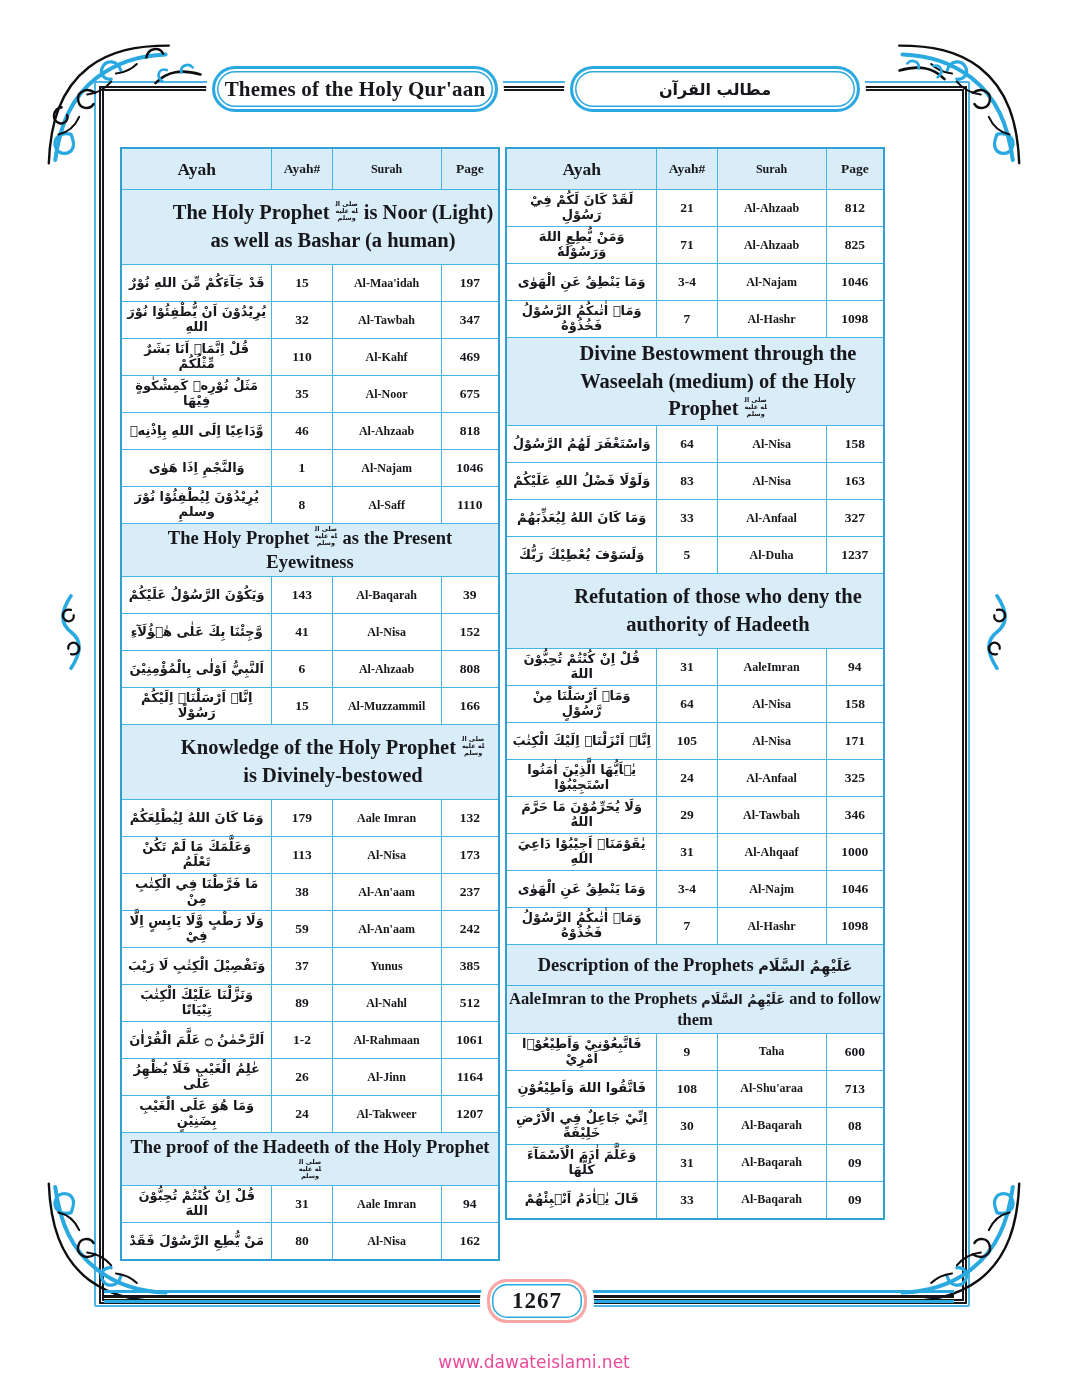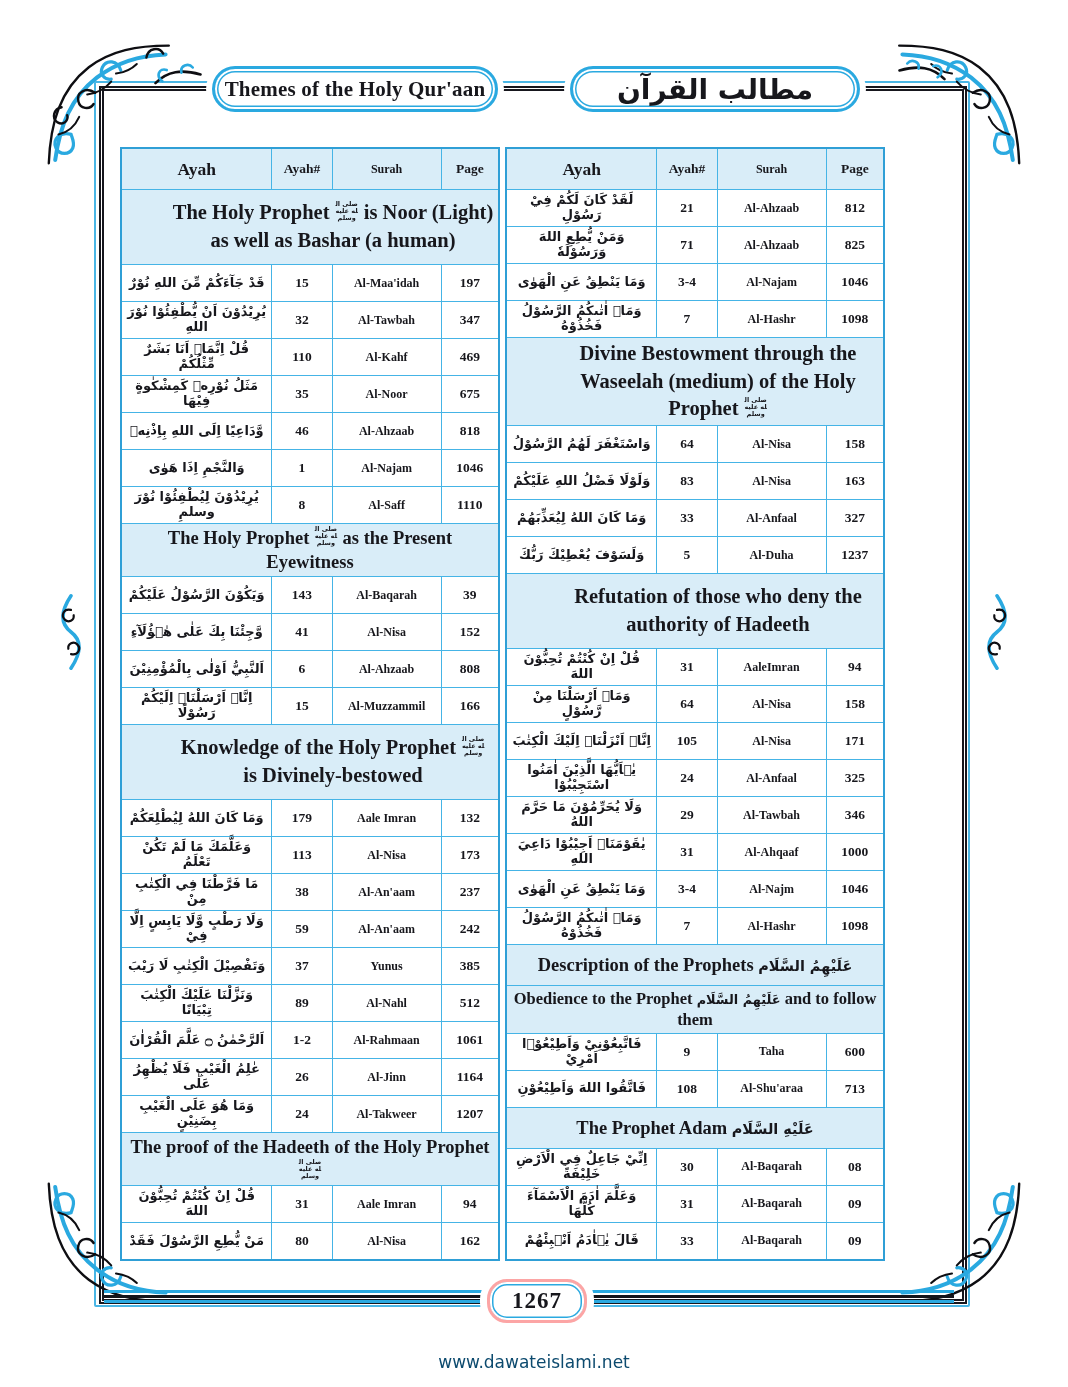--- a/index.html
+++ b/index.html
@@ -23,21 +23,21 @@
   .top-motif.l{left:152px;top:62px;}
   .top-motif.r{right:120px;top:58px;transform:scaleX(-1);}
 
   
   .capsule{position:absolute;top:66px;height:40px;background:#fff;border-radius:24px;
            border:3px solid #2aa9e0;box-shadow:0 0 0 6px #fff, inset 0 0 0 2px #fff, inset 0 0 0 3.5px #2aa9e0;
            display:flex;align-items:center;justify-content:center;}
   .cap-en{left:212px;width:280px;}
   .cap-en .t{font-weight:bold;font-size:21px;letter-spacing:.2px;text-align:center;}
   .cap-ar{left:570px;width:284px;}
-  .cap-ar .t{font-family:"DejaVu Sans",sans-serif;font-weight:bold;font-size:28px;direction:rtl;}
+  .cap-ar .t{font-family:"DejaVu Sans",sans-serif;font-weight:bold;font-size:16px;direction:rtl;}
 
   
   .tables{position:absolute;left:120px;top:147px;width:833px;display:flex;gap:5px;}
   .table{width:376px;border:2px solid #2f9fd6;background:#fff;align-self:flex-start;}
   .header-row{display:flex;background:#d9edf8;border-bottom:1px solid #45b4e6;height:40px;}
   .hcell{font-weight:bold;font-size:17.5px;}
   .cell{border-right:1px solid #45b4e6;display:flex;align-items:center;justify-content:center;
         text-align:center;box-sizing:border-box;}
   .cell:last-child{border-right:none;}
   .cell-ayah{width:40%;direction:rtl;font-family:"DejaVu Sans",sans-serif;font-weight:bold;
@@ -67,21 +67,21 @@
   .bottom-lines .k{background:#14141a;}
   .bl-left{left:104px;width:382px;}
   .bl-right{left:584px;width:370px;}
   .page-capsule{position:absolute;left:487px;top:1279px;width:94px;height:38px;background:#fff;
                 border:3px solid #fca5a5;border-radius:20px;
                 box-shadow:0 0 0 7px #fff, inset 0 0 0 2px #fff, inset 0 0 0 3.5px #2aa9e0;
                 display:flex;align-items:center;justify-content:center;}
   .page-capsule .t{font-weight:bold;font-size:23px;letter-spacing:1px;}
 
   .site{position:absolute;left:0;top:1352px;width:100%;text-align:center;
-        font-family:"DejaVu Sans",sans-serif;font-size:17px;color:#0c4a6e;}
+        font-family:"DejaVu Sans",sans-serif;font-size:17px;color:#ec4899;}
 </style>
 </head>
 <body>
 
 <div class="page">
 
   <div class="frame-blue"></div>
   <div class="frame"></div>
 
   <svg class="corner tl" viewBox="0 0 160 160">
@@ -426,37 +426,34 @@
         <div class="data-row">
           <div class="cell cell-ayah">وَمَاۤ اٰتٰىكُمُ الرَّسُوْلُ فَخُذُوْهُ</div>
           <div class="cell cell-num">7</div>
           <div class="cell cell-surah">Al-Hashr</div>
           <div class="cell cell-page">1098</div>
         </div>
         <div class="section-row">
           <div class="section-line"><span class="en">Description of the Prophets </span><span class="ar">عَلَيْهِمُ السَّلَام</span></div>
         </div>
         <div class="section-row tight">
-          <div class="section-line"><span class="en">Obedience to the Prophet </span><span class="ar">عَلَيْهِمُ السَّلَام</span><span class="en"> and to follow them</span></div>
+          <div class="section-line"><span class="en">AaleImran to the Prophets </span><span class="ar">عَلَيْهِمُ السَّلَام</span><span class="en"> and to follow them</span></div>
         </div>
         <div class="data-row">
           <div class="cell cell-ayah">فَاتَّبِعُوْنِيْ وَاَطِيْعُوْۤا اَمْرِيْ</div>
           <div class="cell cell-num">9</div>
           <div class="cell cell-surah">Taha</div>
           <div class="cell cell-page">600</div>
         </div>
         <div class="data-row">
           <div class="cell cell-ayah">فَاتَّقُوا اللهَ وَاَطِيْعُوْنِ</div>
           <div class="cell cell-num">108</div>
           <div class="cell cell-surah">Al-Shu'araa</div>
           <div class="cell cell-page">713</div>
         </div>
-        <div class="section-row">
-          <div class="section-line"><span class="en">The Prophet Adam </span><span class="ar">عَلَيْهِ السَّلَام</span></div>
-        </div>
         <div class="data-row">
           <div class="cell cell-ayah">اِنِّيْ جَاعِلٌ فِي الْاَرْضِ خَلِيْفَةً</div>
           <div class="cell cell-num">30</div>
           <div class="cell cell-surah">Al-Baqarah</div>
           <div class="cell cell-page">08</div>
         </div>
         <div class="data-row">
           <div class="cell cell-ayah">وَعَلَّمَ اٰدَمَ الْاَسْمَآءَ كُلَّهَا</div>
           <div class="cell cell-num">31</div>
           <div class="cell cell-surah">Al-Baqarah</div>

